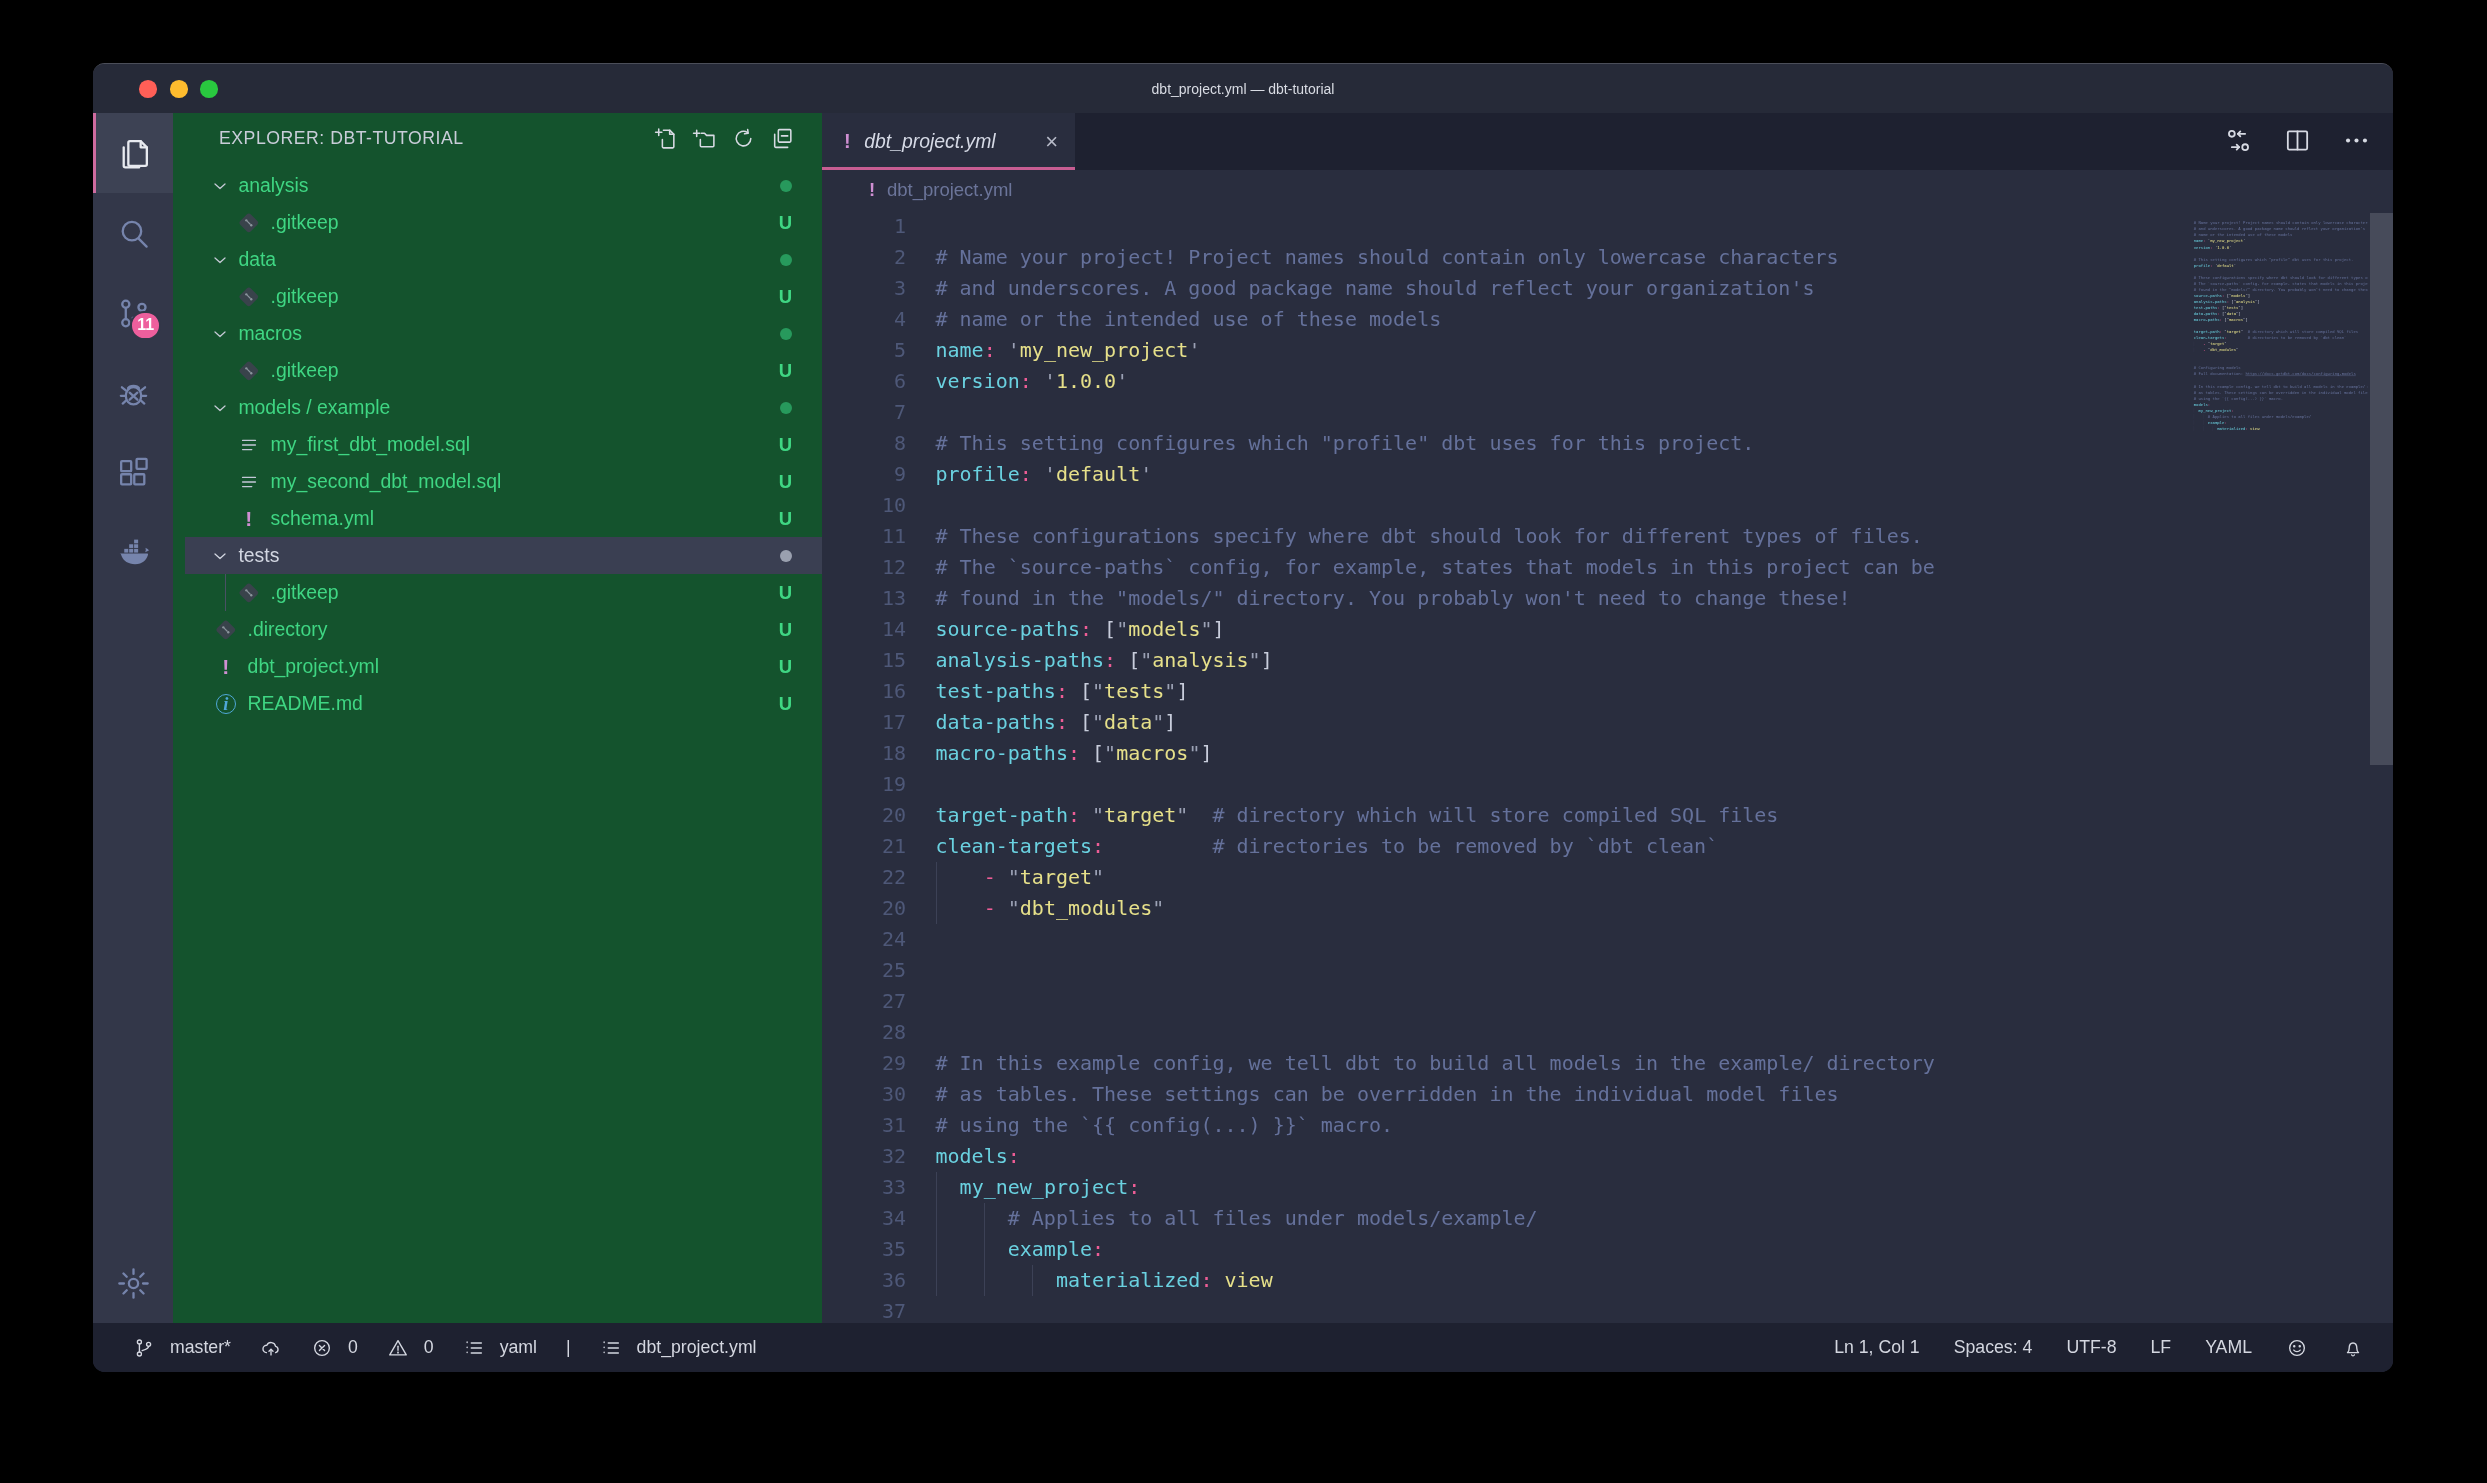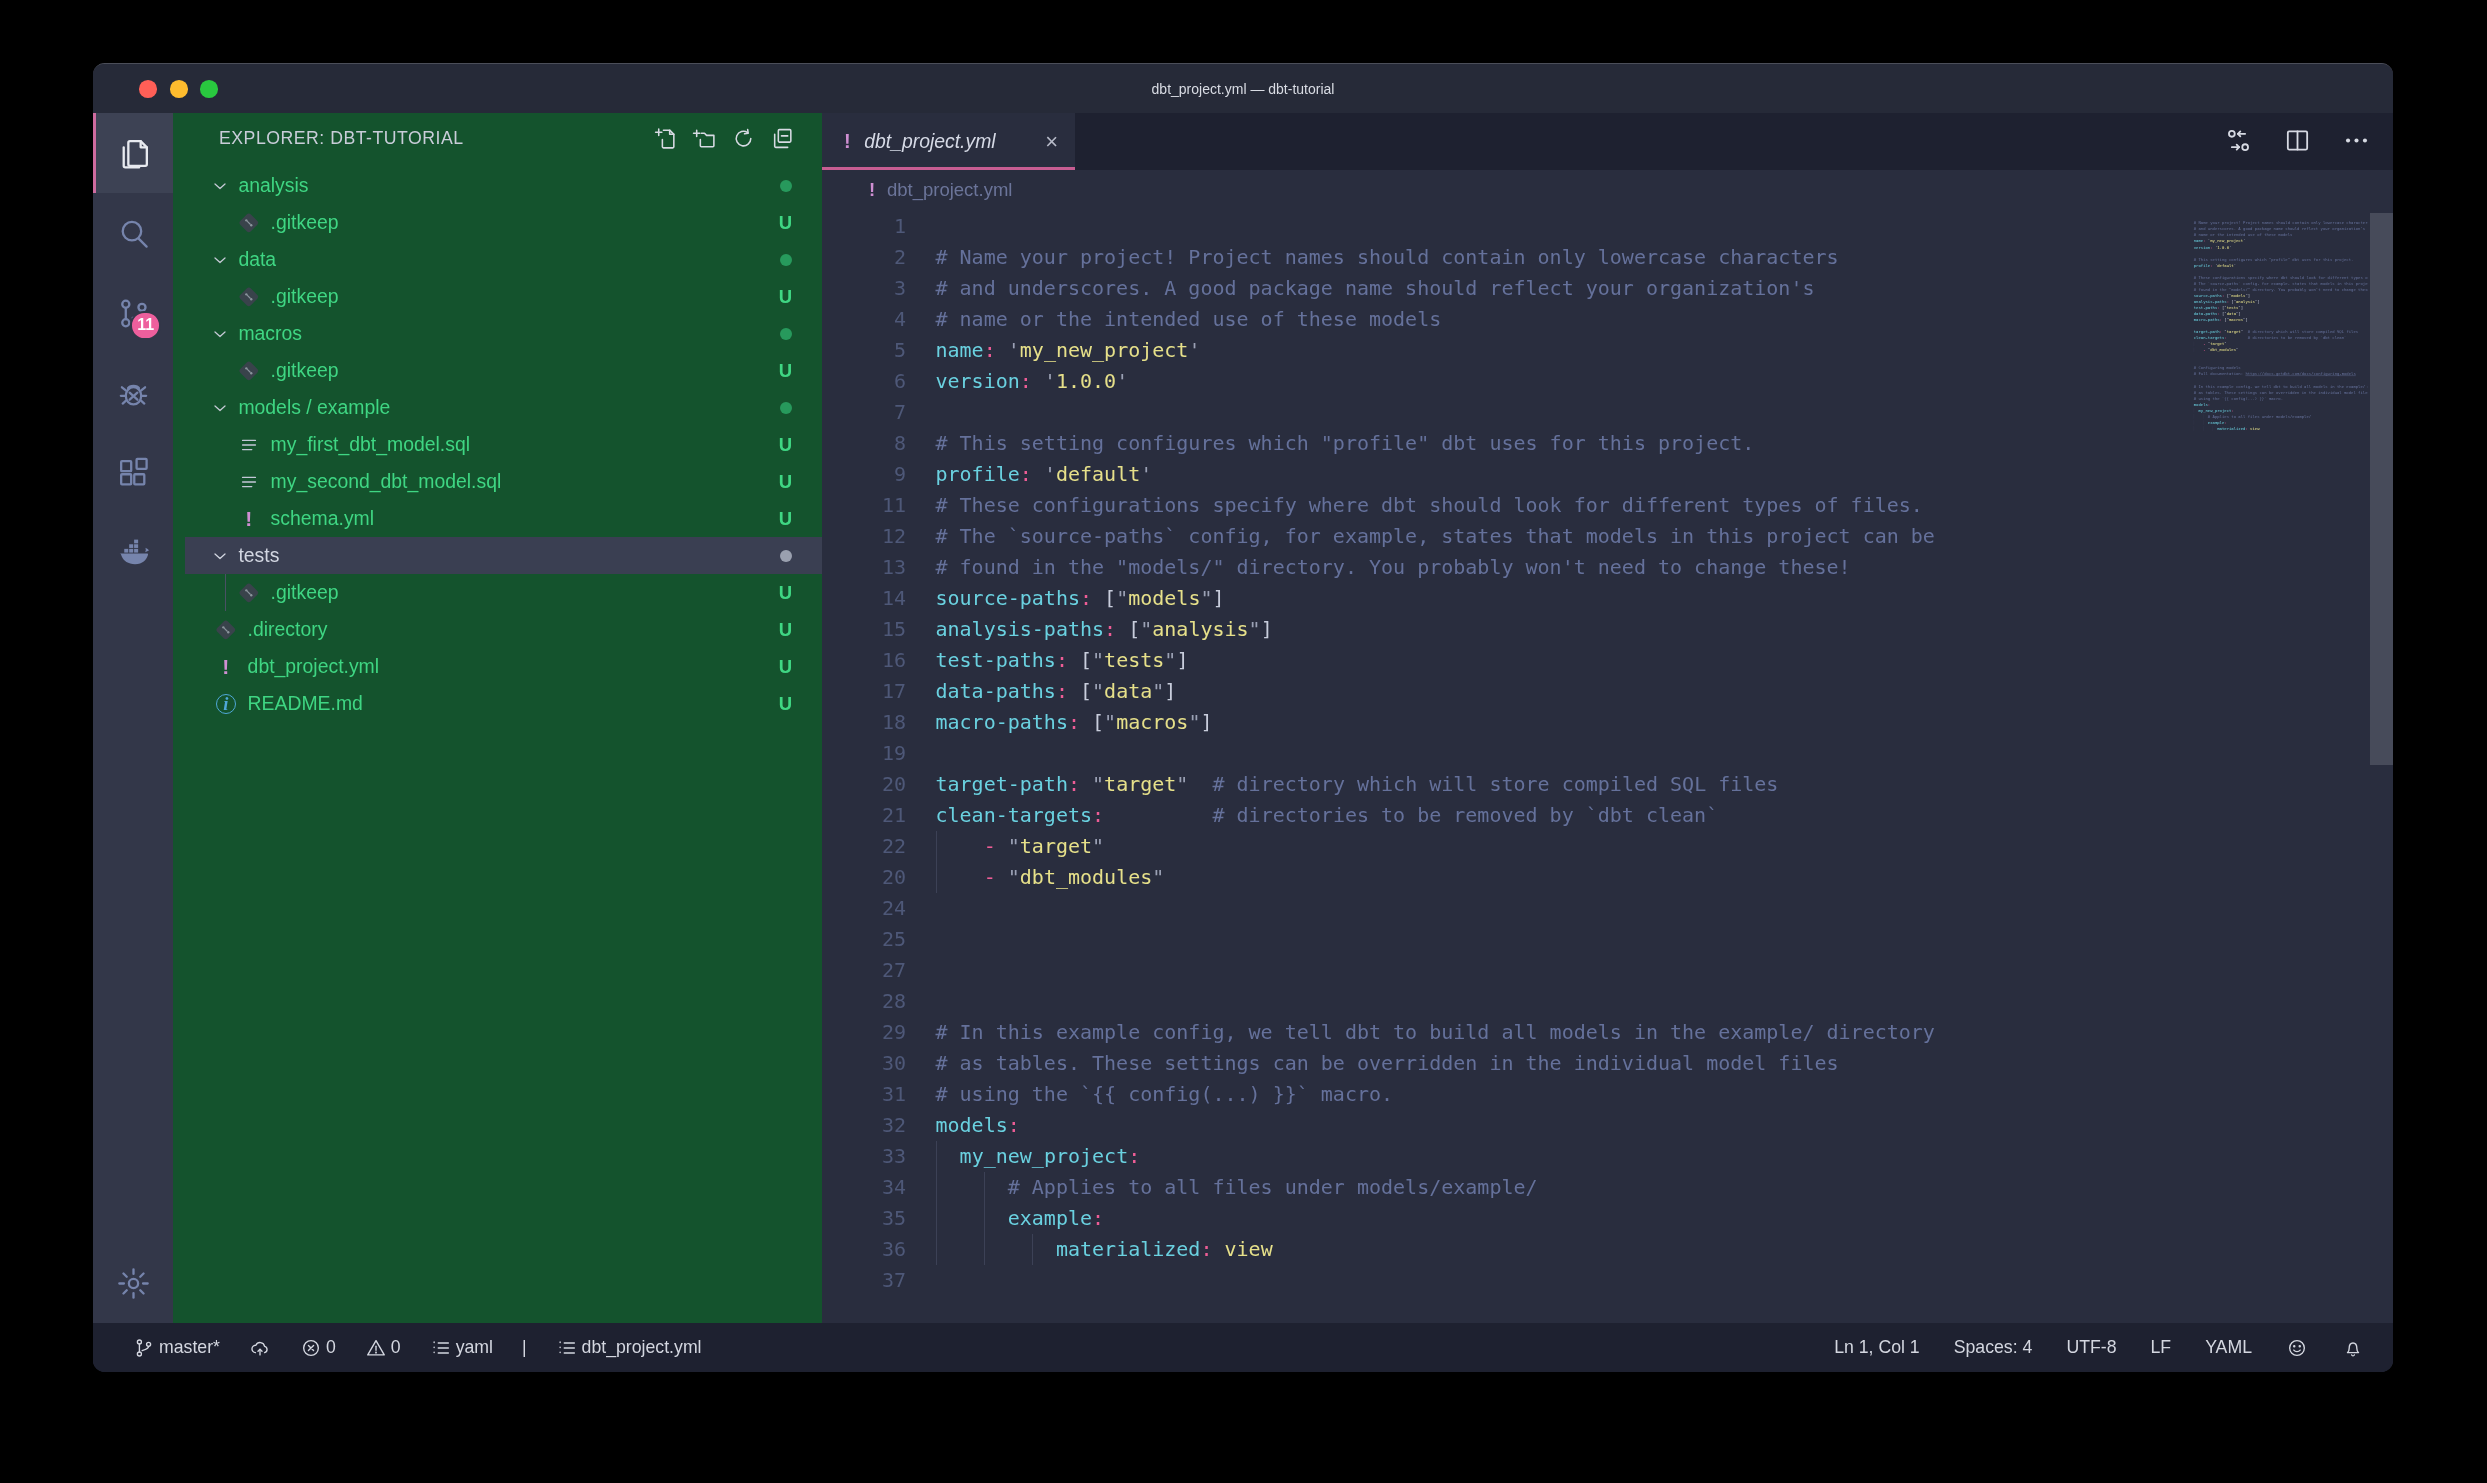--- a/index.html
+++ b/index.html
@@ -74,21 +74,21 @@
   .tk-s { color:#e6e08a; } .tk-q { color:#9ba1b5; } .tk-b { color:#c8cddc; }
   .tk-w { color:#c3c8d8; } .tk-u { color:#65719b; text-decoration:underline; }
   
   #minimap { position:absolute; top:5px; right:25px; width:180px; height:100%; overflow:hidden; }
   #minimap-inner { transform:scale(0.195); transform-origin:top left; width:995px; }
   #minimap-inner .cl { display:block; }
   #scrollbar { position:absolute; top:4.2px; right:0; width:23px; height:552px; background:#474b5a; }
   
   #statusbar { flex:0 0 49px; background:#1e2130; display:flex; align-items:center;
     padding:0 29px 0 40px; color:#d4d7e0; font-size:17.7px; }
-  .st-item { display:flex; align-items:center; gap:4px; margin-right:29px; cursor:pointer; white-space:nowrap;text-align:right; }
+  .st-item { display:flex; align-items:center; gap:15px; margin-right:29px; cursor:pointer; white-space:nowrap;text-align:right; }
   .st-item svg { width:22px; height:22px; }
   #status-right { margin-left:auto; display:flex; align-items:center; }
   #status-right .st-item { margin-right:0; margin-left:34px; }
 </style>
 </head>
 <body>
 
 <div id="window">
   <div id="titlebar">
     <span class="traffic" style="left: 46px; background: rgb(255, 95, 87);"></span>
@@ -388,20 +388,21 @@
         <div id="codelines">
             <div class="cl"><span class="num">1</span><span class="ctext"> </span></div>
             <div class="cl"><span class="num">2</span><span class="ctext"><span class="tk-c"># Name your project! Project names should contain only lowercase characters</span></span></div>
             <div class="cl"><span class="num">3</span><span class="ctext"><span class="tk-c"># and underscores. A good package name should reflect your organization's</span></span></div>
             <div class="cl"><span class="num">4</span><span class="ctext"><span class="tk-c"># name or the intended use of these models</span></span></div>
             <div class="cl"><span class="num">5</span><span class="ctext"><span class="tk-k">name</span><span class="tk-p">:</span><span class="tk-w"> </span><span class="tk-q">'</span><span class="tk-s">my_new_project</span><span class="tk-q">'</span></span></div>
             <div class="cl"><span class="num">6</span><span class="ctext"><span class="tk-k">version</span><span class="tk-p">:</span><span class="tk-w"> </span><span class="tk-q">'</span><span class="tk-s">1.0.0</span><span class="tk-q">'</span></span></div>
             <div class="cl"><span class="num">7</span><span class="ctext"> </span></div>
             <div class="cl"><span class="num">8</span><span class="ctext"><span class="tk-c"># This setting configures which "profile" dbt uses for this project.</span></span></div>
             <div class="cl"><span class="num">9</span><span class="ctext"><span class="tk-k">profile</span><span class="tk-p">:</span><span class="tk-w"> </span><span class="tk-q">'</span><span class="tk-s">default</span><span class="tk-q">'</span></span></div>
+            <div class="cl"><span class="num">10</span><span class="ctext"> </span></div>
             <div class="cl"><span class="num">11</span><span class="ctext"><span class="tk-c"># These configurations specify where dbt should look for different types of files.</span></span></div>
             <div class="cl"><span class="num">12</span><span class="ctext"><span class="tk-c"># The `source-paths` config, for example, states that models in this project can be</span></span></div>
             <div class="cl"><span class="num">13</span><span class="ctext"><span class="tk-c"># found in the "models/" directory. You probably won't need to change these!</span></span></div>
             <div class="cl"><span class="num">14</span><span class="ctext"><span class="tk-k">source-paths</span><span class="tk-p">:</span><span class="tk-w"> </span><span class="tk-b">[</span><span class="tk-q">"</span><span class="tk-s">models</span><span class="tk-q">"</span><span class="tk-b">]</span></span></div>
             <div class="cl"><span class="num">15</span><span class="ctext"><span class="tk-k">analysis-paths</span><span class="tk-p">:</span><span class="tk-w"> </span><span class="tk-b">[</span><span class="tk-q">"</span><span class="tk-s">analysis</span><span class="tk-q">"</span><span class="tk-b">]</span></span></div>
             <div class="cl"><span class="num">16</span><span class="ctext"><span class="tk-k">test-paths</span><span class="tk-p">:</span><span class="tk-w"> </span><span class="tk-b">[</span><span class="tk-q">"</span><span class="tk-s">tests</span><span class="tk-q">"</span><span class="tk-b">]</span></span></div>
             <div class="cl"><span class="num">17</span><span class="ctext"><span class="tk-k">data-paths</span><span class="tk-p">:</span><span class="tk-w"> </span><span class="tk-b">[</span><span class="tk-q">"</span><span class="tk-s">data</span><span class="tk-q">"</span><span class="tk-b">]</span></span></div>
             <div class="cl"><span class="num">18</span><span class="ctext"><span class="tk-k">macro-paths</span><span class="tk-p">:</span><span class="tk-w"> </span><span class="tk-b">[</span><span class="tk-q">"</span><span class="tk-s">macros</span><span class="tk-q">"</span><span class="tk-b">]</span></span></div>
             <div class="cl"><span class="num">19</span><span class="ctext"> </span></div>
             <div class="cl"><span class="num">20</span><span class="ctext"><span class="tk-k">target-path</span><span class="tk-p">:</span><span class="tk-w"> </span><span class="tk-q">"</span><span class="tk-s">target</span><span class="tk-q">"</span><span class="tk-w">  </span><span class="tk-c"># directory which will store compiled SQL files</span></span></div>

